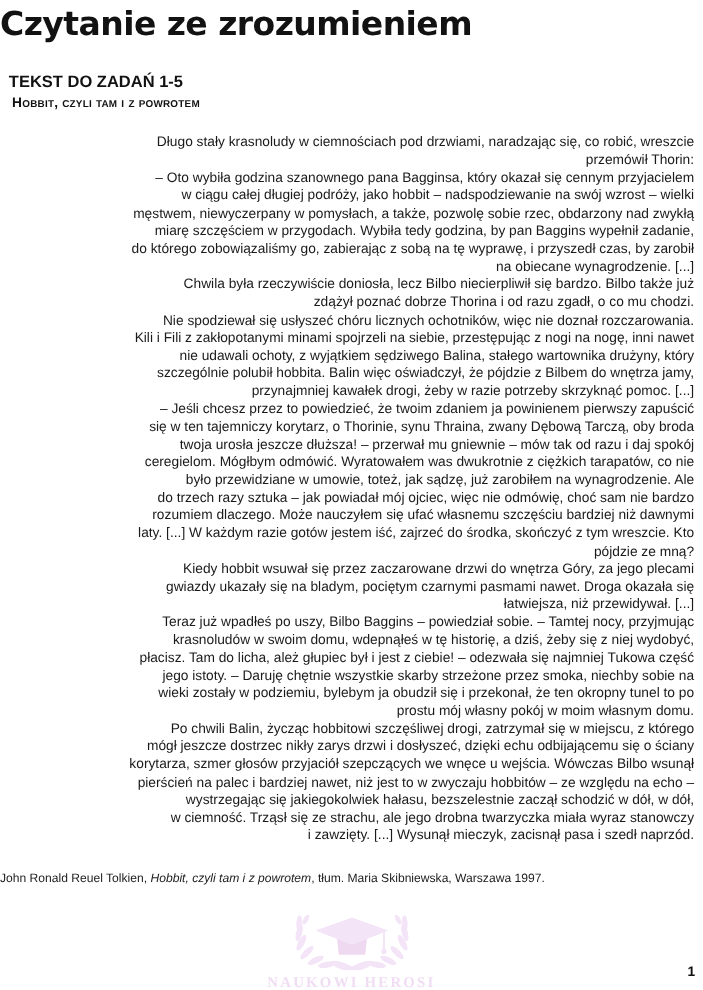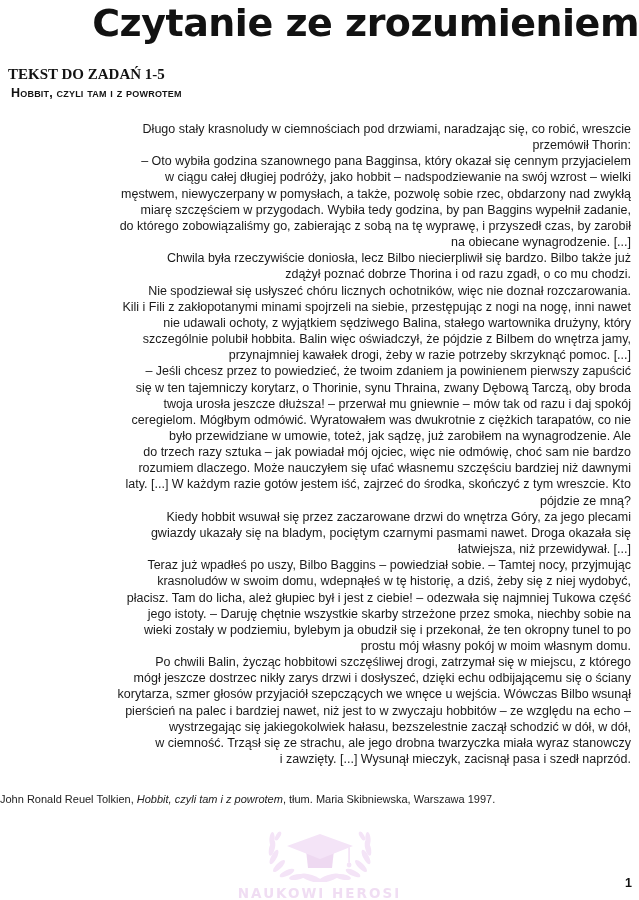--- a/index.html
+++ b/index.html
@@ -15,31 +15,31 @@
   }
   .page {
     position: relative;
     width: 639px;
     height: 900px;
     background: #ffffff;
     z-index: 1;
   }
   .page-title {
     margin: 6px 0 0 0;
-    text-align: right;
+    text-align: left;
     font-family: "DejaVu Sans", sans-serif;
-    font-size: 38px;
+    font-size: 30px;
     line-height: 34px;
     font-weight: 800;
     letter-spacing: -0.5px;
     color: #121212;
   }
   .section-label {
     margin: 26px 0 0 8px;
-    font-family: Liberation Serif, serif;
+    font-family: Liberation Sans, sans-serif;
     font-size: 15px;
     line-height: 17px;
     font-weight: 800;
     color: #121212;
   }
   .author-name {
     margin: 7px 0 0 11px;
     font-size: 12.5px;
     line-height: 14px;
     color: #222222;
@@ -194,18 +194,18 @@
         <ellipse cx="84" cy="48" rx="11" ry="3.2" transform="rotate(-18 84 48)" fill="#f4e4f7"></ellipse>
 
         <path id="wm-base" d="M61 20 L89 20 L87 38 L63 38 Z" fill="#eed9f1"></path>
 
         <polygon points="75,4 108,16 75,29 42,16" fill="#f4e4f7"></polygon>
 
         <rect x="103.2" y="17" width="1.8" height="16" rx="0.9" fill="#f4e4f7"></rect>
         <circle cx="104.1" cy="35" r="2.4" fill="#f4e4f7"></circle>
       </g>
     </svg>
-    <div class="watermark-text" style="color: rgb(240, 221, 243);">NAUKOWI HEROSI</div>
+    <div class="watermark-text" style="color: rgb(240, 221, 243); font-family: Liberation Serif, serif;">NAUKOWI HEROSI</div>
   </div>
 
   <div class="page-number">1</div>
 
 </div>
 
 </body></html>

